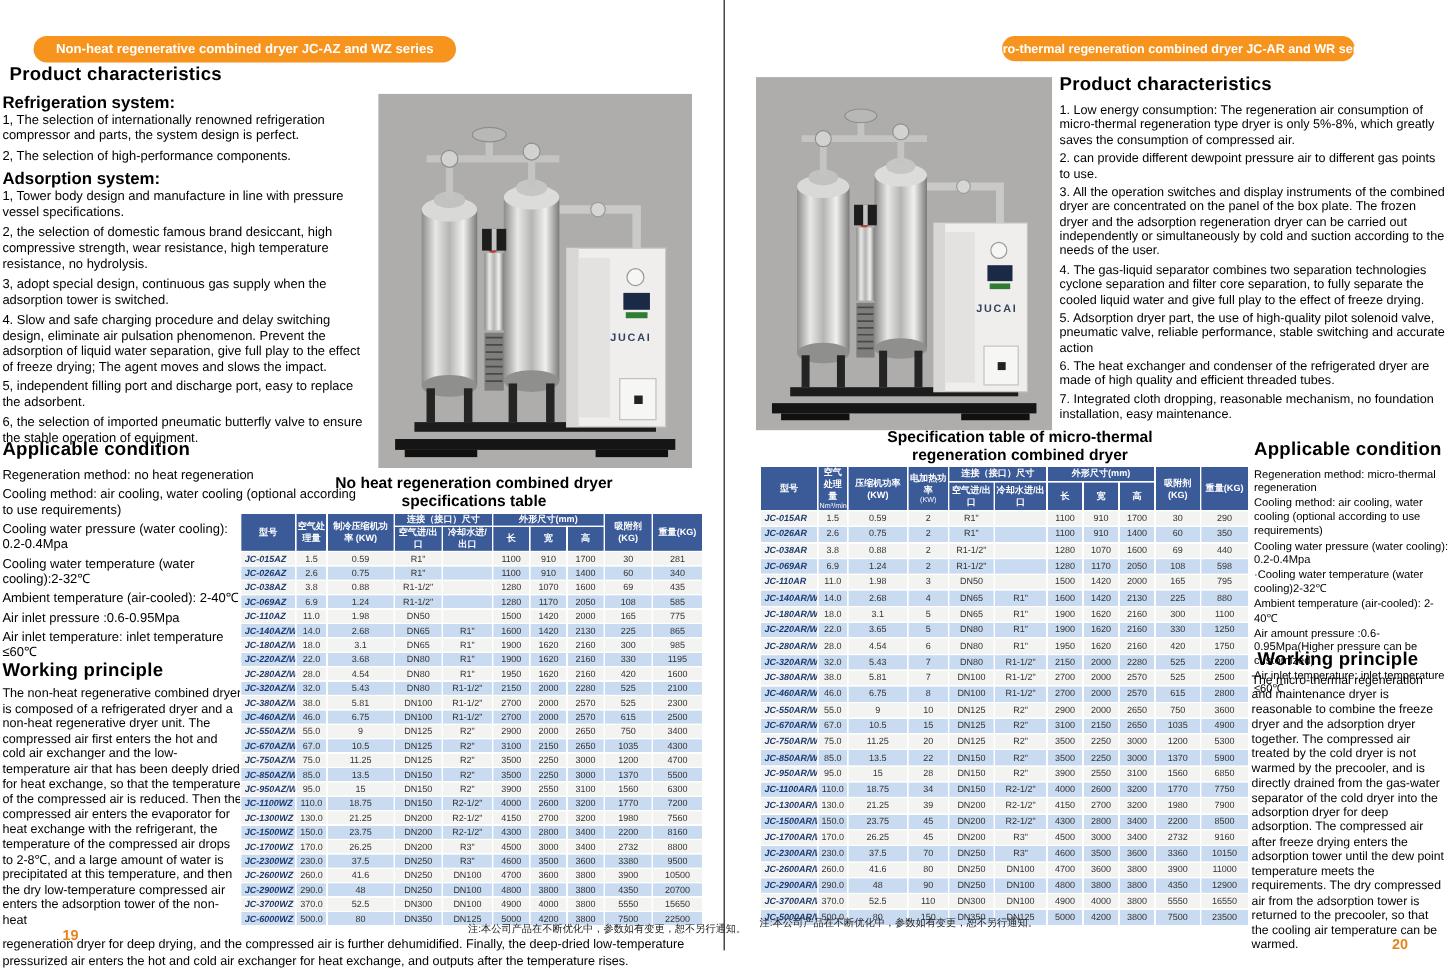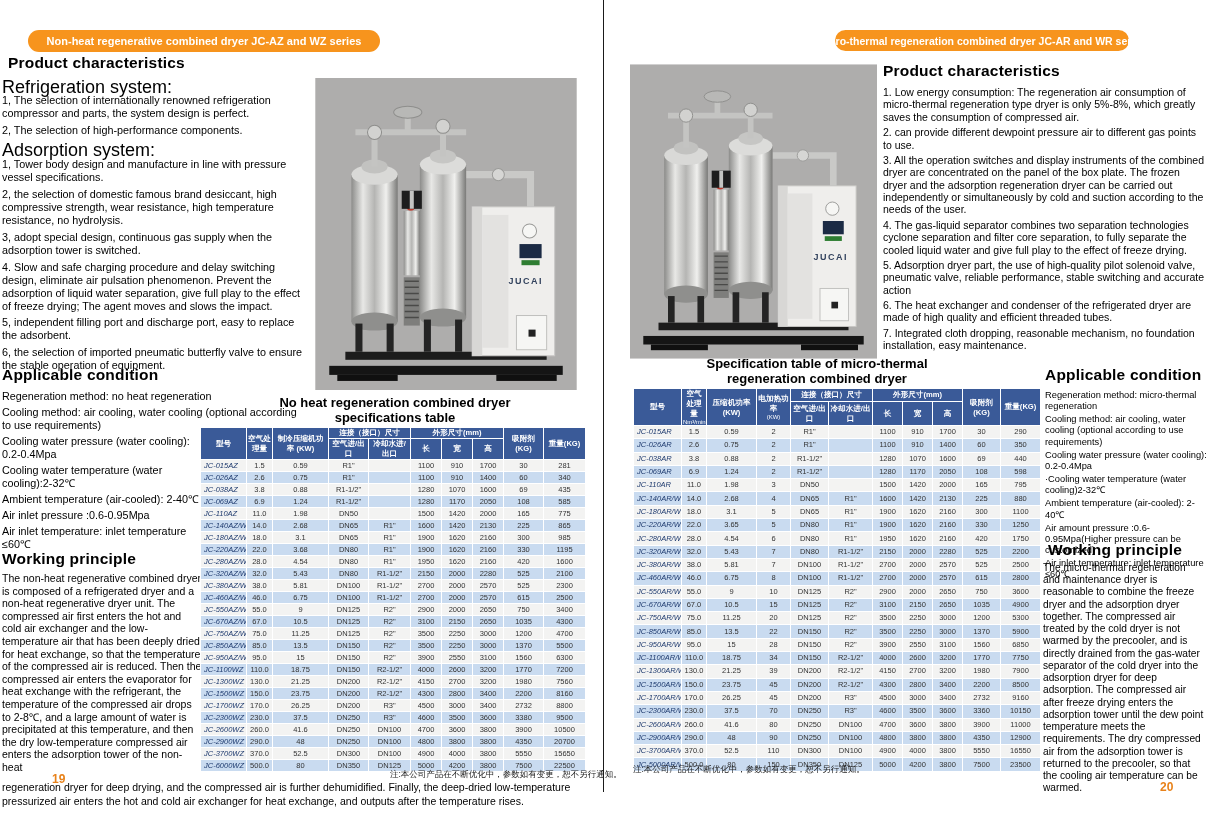--- a/index.html
+++ b/index.html
@@ -2,36 +2,36 @@
 <html><head>
 <meta charset="utf-8">
 <style>
   html,body{margin:0;padding:0}
   body{width:1207px;height:816px;position:relative;background:#ffffff;
        font-family:"Liberation Sans",sans-serif;color:#000;overflow:hidden}
   .abs{position:absolute}
   .banner{background:#f7941d;border-radius:12px;color:#fff;font-weight:bold;
           display:flex;align-items:center;justify-content:center;white-space:nowrap}
   .h1{font-weight:bold;font-size:15.5px;letter-spacing:.2px}
-  .h2{font-weight:normal;font-size:18px}
+  .h2{font-weight:bold;font-size:14px}
   .char-item{font-size:10.8px;line-height:1.2;margin-bottom:4px;width:306px}
   .cond-item{font-size:10.8px;line-height:1.2;margin-bottom:3px;width:202px}
   #l-cond-items .cond-item:nth-child(-n+2){width:300px}
   .rchar-item{font-size:10.5px;line-height:1.18;margin-bottom:3px;width:322px}
   .rcond-item{font-size:9.3px;line-height:1.2;margin-bottom:2px;width:162px}
   .working-text{font-size:10.5px;line-height:1.2;width:200px}
   .tbl-title{font-weight:bold;font-size:13px;text-align:center;line-height:1.15}
   table.spec{border-collapse:collapse;table-layout:fixed}
   table.spec th{background:#3a5a98;color:#fff;font-weight:bold;border:1px solid #fff;
                 padding:0 1px;text-align:center;overflow:hidden}
   table.spec td{border:1px solid #fff;text-align:center;color:#333;
                 overflow:hidden;white-space:nowrap;padding:0 2px}
   table.spec tbody tr:nth-child(odd){background:#f3f3f2}
   table.spec tbody tr:nth-child(even){background:#c9dbf0}
-  table.spec td:first-child{font-weight:normal;font-style:italic;color:#1e3a6e;
+  table.spec td:first-child{font-weight:bold;font-style:italic;color:#1e3a6e;
                 text-align:left;padding-left:3px}
   #l-table th{font-size:7.6px;height:10px}
   #l-table td{font-size:7.5px;height:11px;line-height:11px}
   #r-table th{font-size:7.6px;height:11px}
   #r-table td{font-size:7.5px;height:12.3px;line-height:12px}
   .unit{display:block;font-size:6px;font-weight:normal}
   .note{font-size:8.5px;color:#222}
   .pagenum{color:#e8821a;font-weight:bold;font-size:12px}
   .brand{font-weight:bold;font-size:9px;letter-spacing:1.5px;color:#33435e;text-align:right}
   .divider{width:1px;background:#1a1a1a}
@@ -507,21 +507,21 @@
   <div class="abs" id="r-char-items" style="left:883px;top:86px">
       <div class="rchar-item">1. Low energy consumption: The regeneration air consumption of micro-thermal regeneration type dryer is only 5%-8%, which greatly saves the consumption of compressed air.</div>
       <div class="rchar-item">2. can provide different dewpoint pressure air to different gas points to use.</div>
       <div class="rchar-item">3. All the operation switches and display instruments of the combined dryer are concentrated on the panel of the box plate. The frozen dryer and the adsorption regeneration dryer can be carried out independently or simultaneously by cold and suction according to the needs of the user.</div>
       <div class="rchar-item">4. The gas-liquid separator combines two separation technologies cyclone separation and filter core separation, to fully separate the cooled liquid water and give full play to the effect of freeze drying.</div>
       <div class="rchar-item">5. Adsorption dryer part, the use of high-quality pilot solenoid valve, pneumatic valve, reliable performance, stable switching and accurate action</div>
       <div class="rchar-item">6. The heat exchanger and condenser of the refrigerated dryer are made of high quality and efficient threaded tubes.</div>
       <div class="rchar-item">7. Integrated cloth dropping, reasonable mechanism, no foundation installation, easy maintenance.</div>
     </div>
 
-  <div class="abs tbl-title" style="left:647px;top:357px;width:340px">
+  <div class="abs tbl-title" style="left:680px;top:357px;width:340px">
     <div>Specification table of micro-thermal</div>
     <div>regeneration combined dryer</div>
   </div>
 
   <table class="spec abs" id="r-table" style="left:633px;top:388px;width:407px">
     <colgroup>
       <col style="width:48px">
         <col style="width:25px">
         <col style="width:50px">
         <col style="width:34px">

